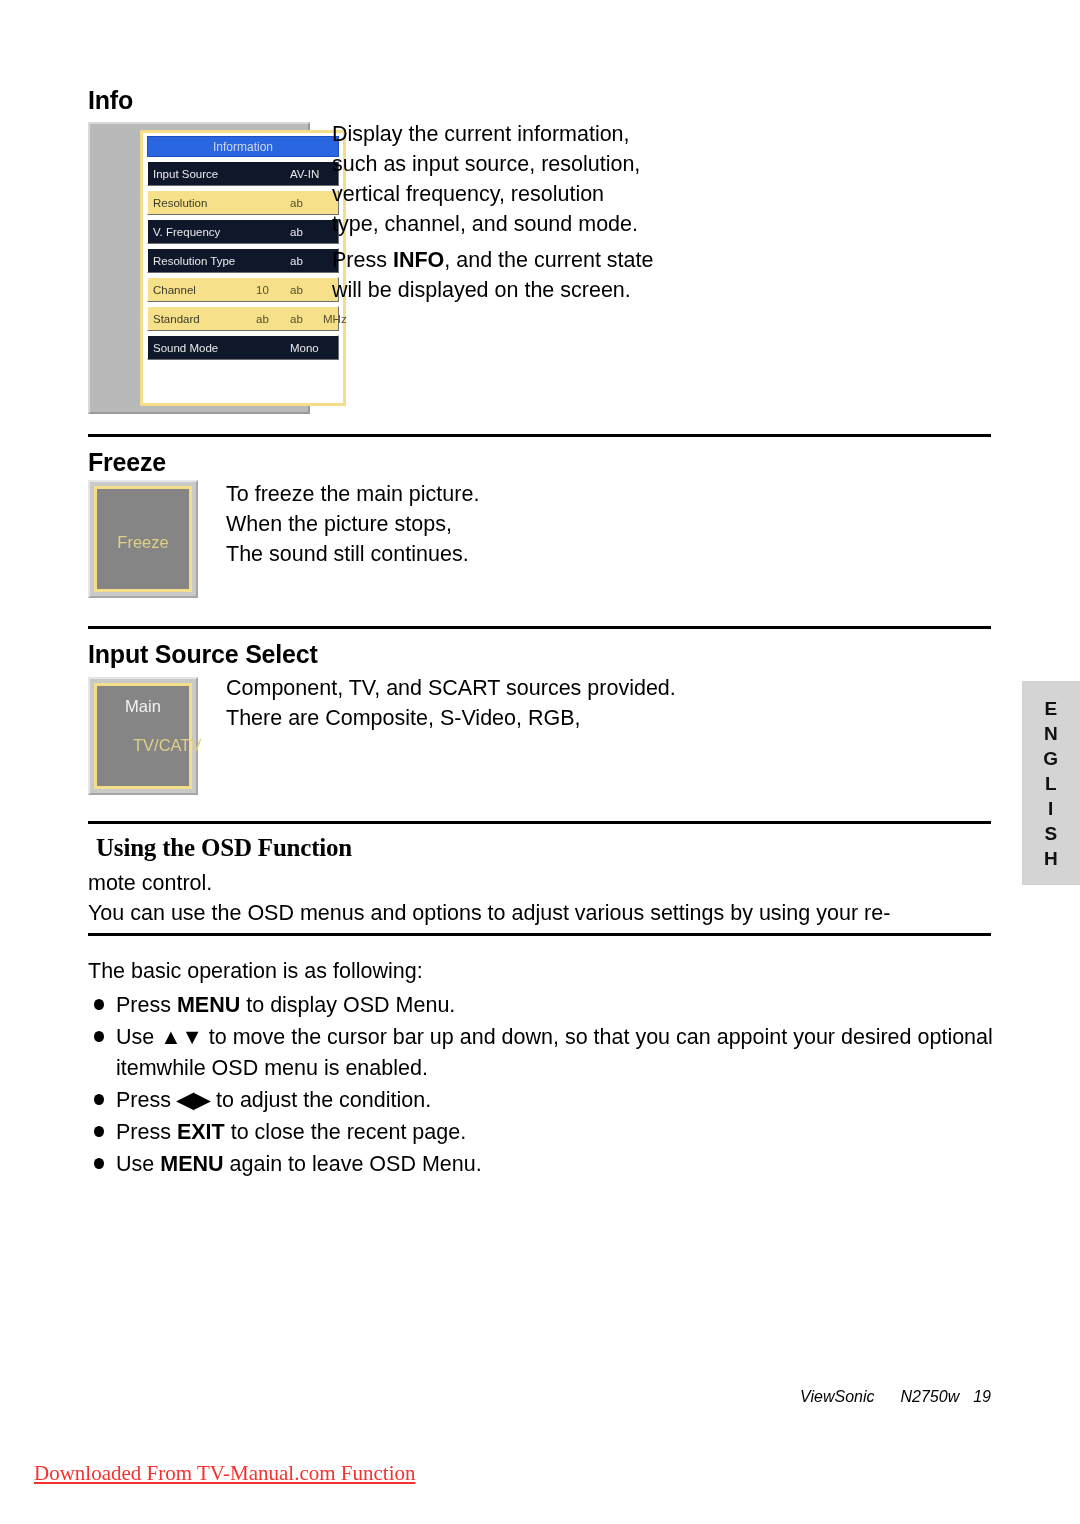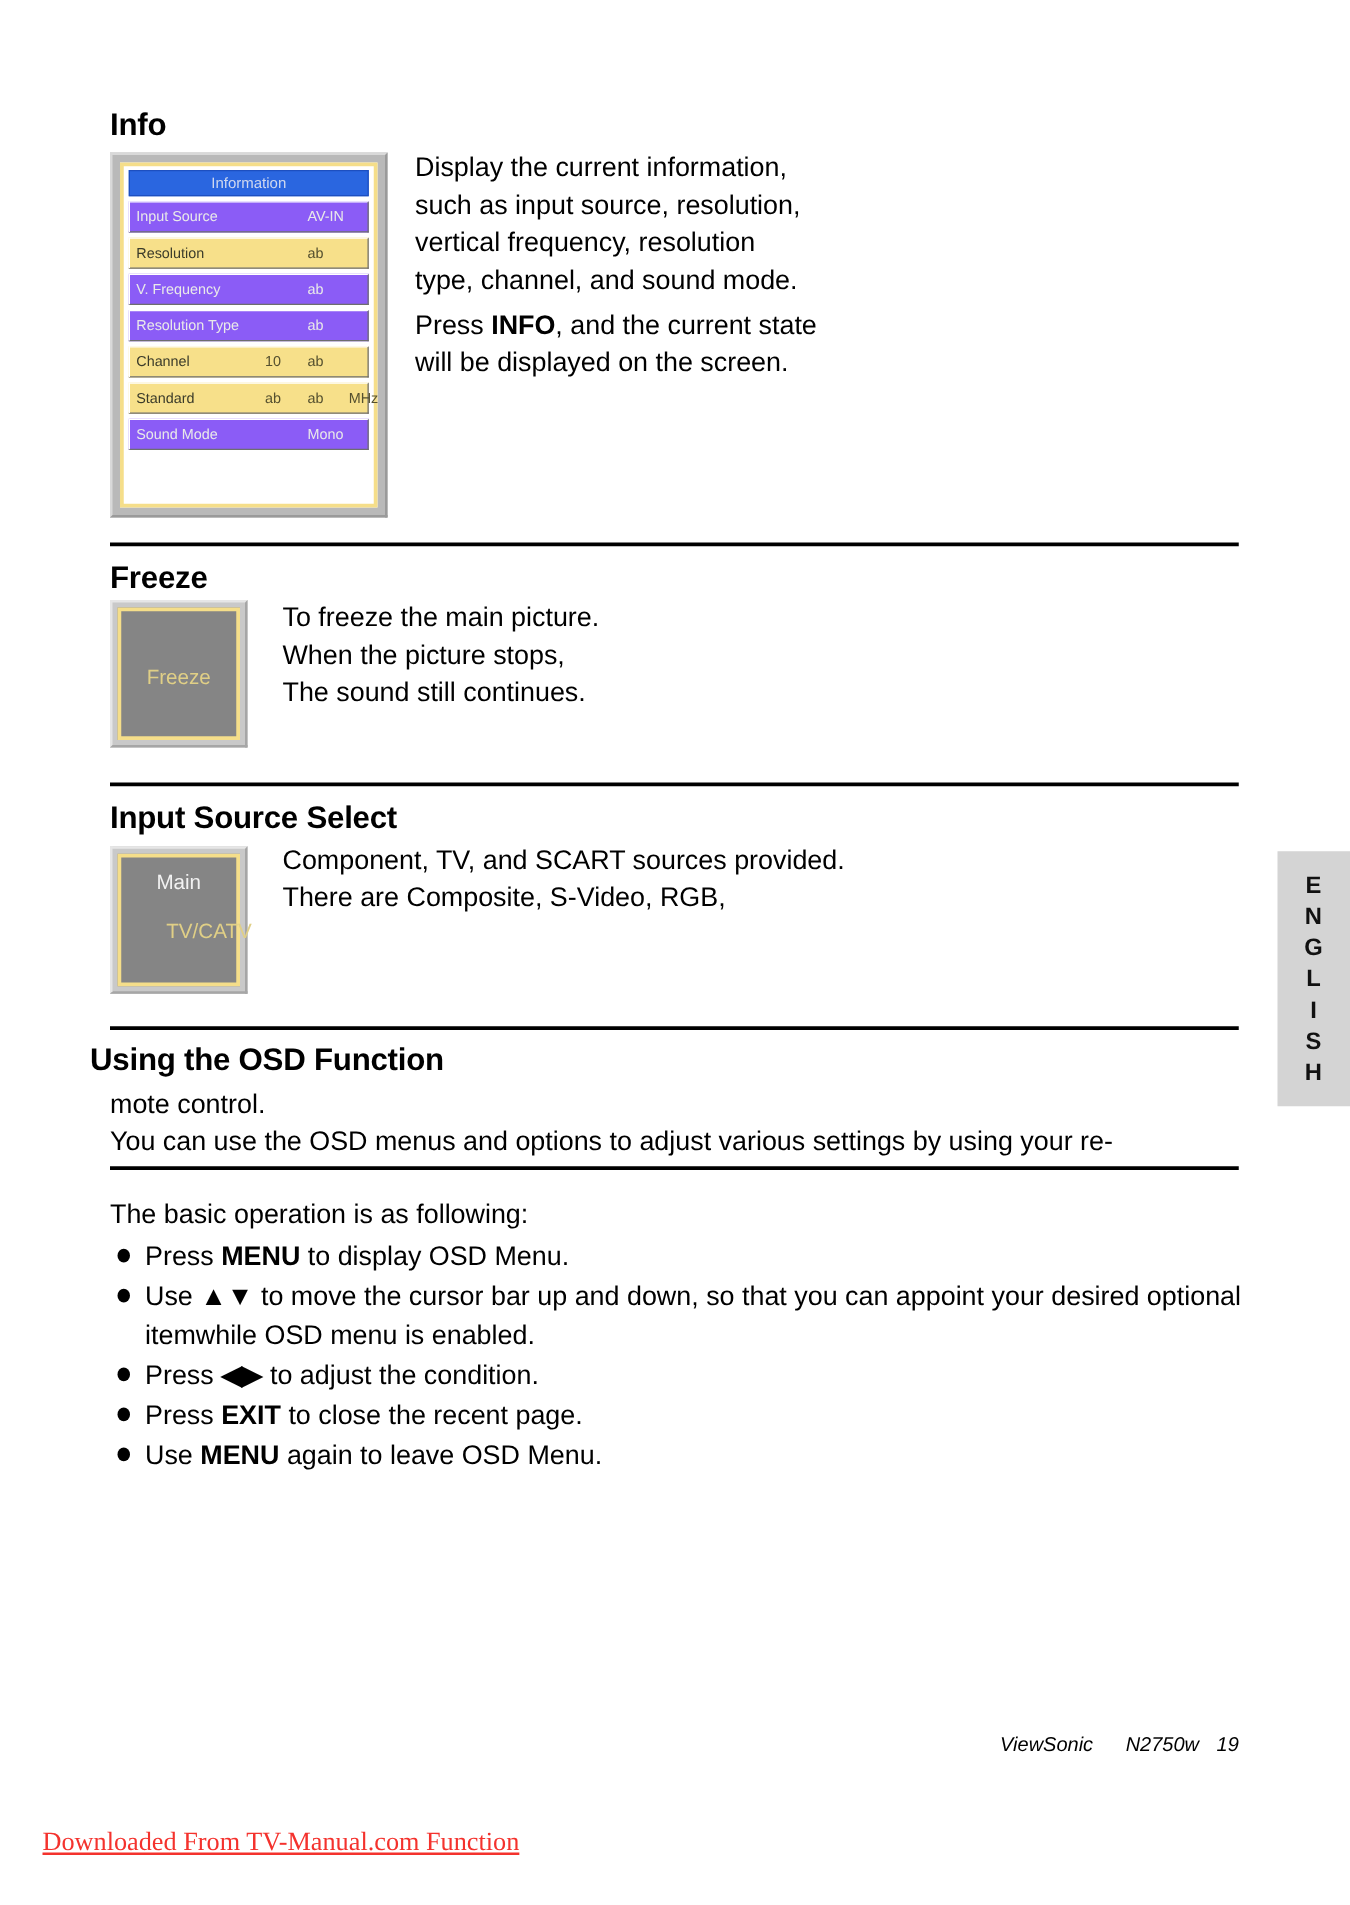--- a/index.html
+++ b/index.html
@@ -83,20 +83,21 @@
     box-sizing: border-box;
     padding: 6px;
   }
   .osd-info-inner {
     width: 100%;
     height: 100%;
     background: #ffffff;
     border: 3px solid #f5de8a;
     box-sizing: border-box;
     padding: 3px 4px 4px 4px;
+    margin-left: 44px;
   }
   .osd-row {
     position: relative;
     height: 25px;
     margin-bottom: 4px;
     box-sizing: border-box;
     border-top: 1px solid #ffffff;
     border-left: 1px solid #ffffff;
     border-right: 1px solid #6e6e6e;
     border-bottom: 1px solid #6e6e6e;
@@ -105,21 +106,21 @@
     background: #2a66e0;
     height: 21px;
     text-align: center;
     border: 1px solid #1d4fc0;
   }
   .osd-row.title span {
     color: #cfd8ef;
     font-size: 12px;
     line-height: 19px;
   }
-  .osd-row.gray { background: #8b5cf6; }
+  .osd-row.gray { background: #0f172a; }
   .osd-row.yellow { background: #f7e08a; }
 
   .osd-row .lbl {
     position: absolute;
     left: 5px;
     top: 5px;
     font-size: 11.5px;
     line-height: 14px;
   }
   .osd-row.gray .lbl { color: #e9e9e9; }
@@ -320,21 +321,21 @@
     </div>
   </div>
 
   <div class="para" style="position:absolute; left:226px; top:673px; width:760px;">
     <div>Component, TV, and SCART sources provided.</div>
     <div>There are Composite, S-Video, RGB,</div>
   </div>
 
   <div class="rule" style="top:821px;"></div>
 
-  <h2 class="sec-title" style="position:absolute; left:72px; top:834px;">Using the OSD Function</h2>
+  <h2 class="sec-title" style="position:absolute; left:96px; top:834px;font-family:Liberation Serif, serif;">Using the OSD Function</h2>
 
   <div class="para" style="position:absolute; left:88px; top:868px; width:905px;">
     <div>mote control.</div>
     <div>You can use the OSD menus and options to adjust various settings by using your re-</div>
   </div>
 
   <div class="rule" style="top:933px;"></div>
 
   <div class="para" style="position:absolute; left:88px; top:956px; width:905px;">The basic operation is as following:</div>
 

